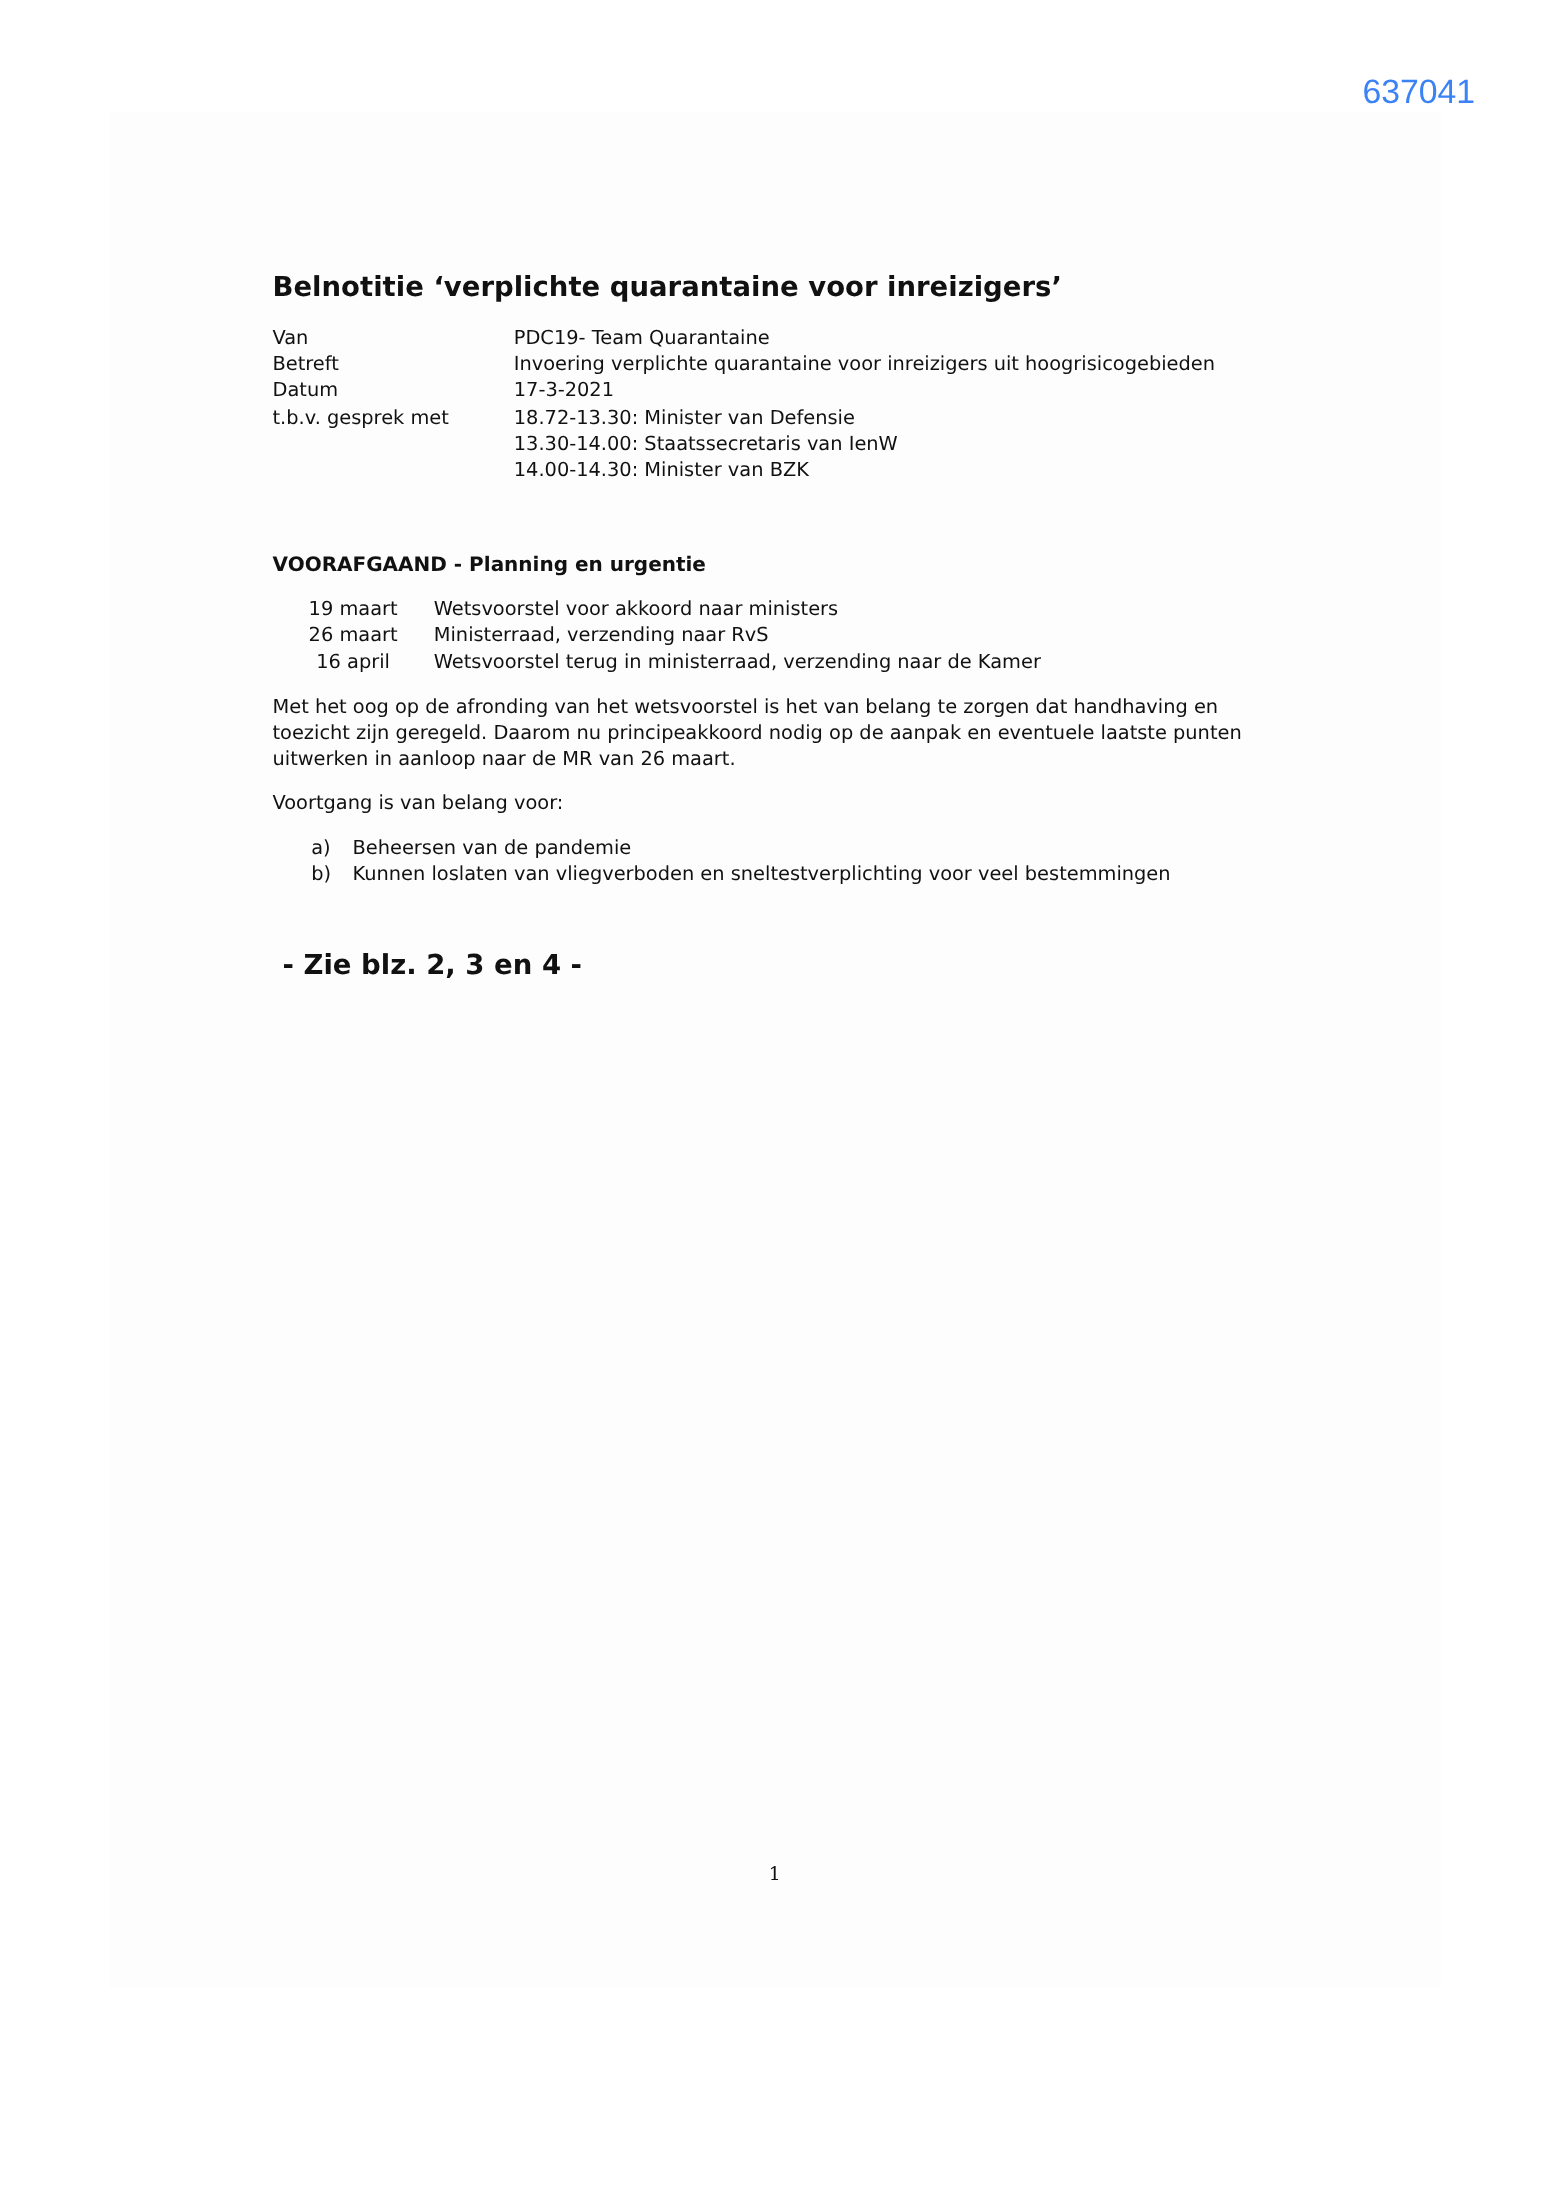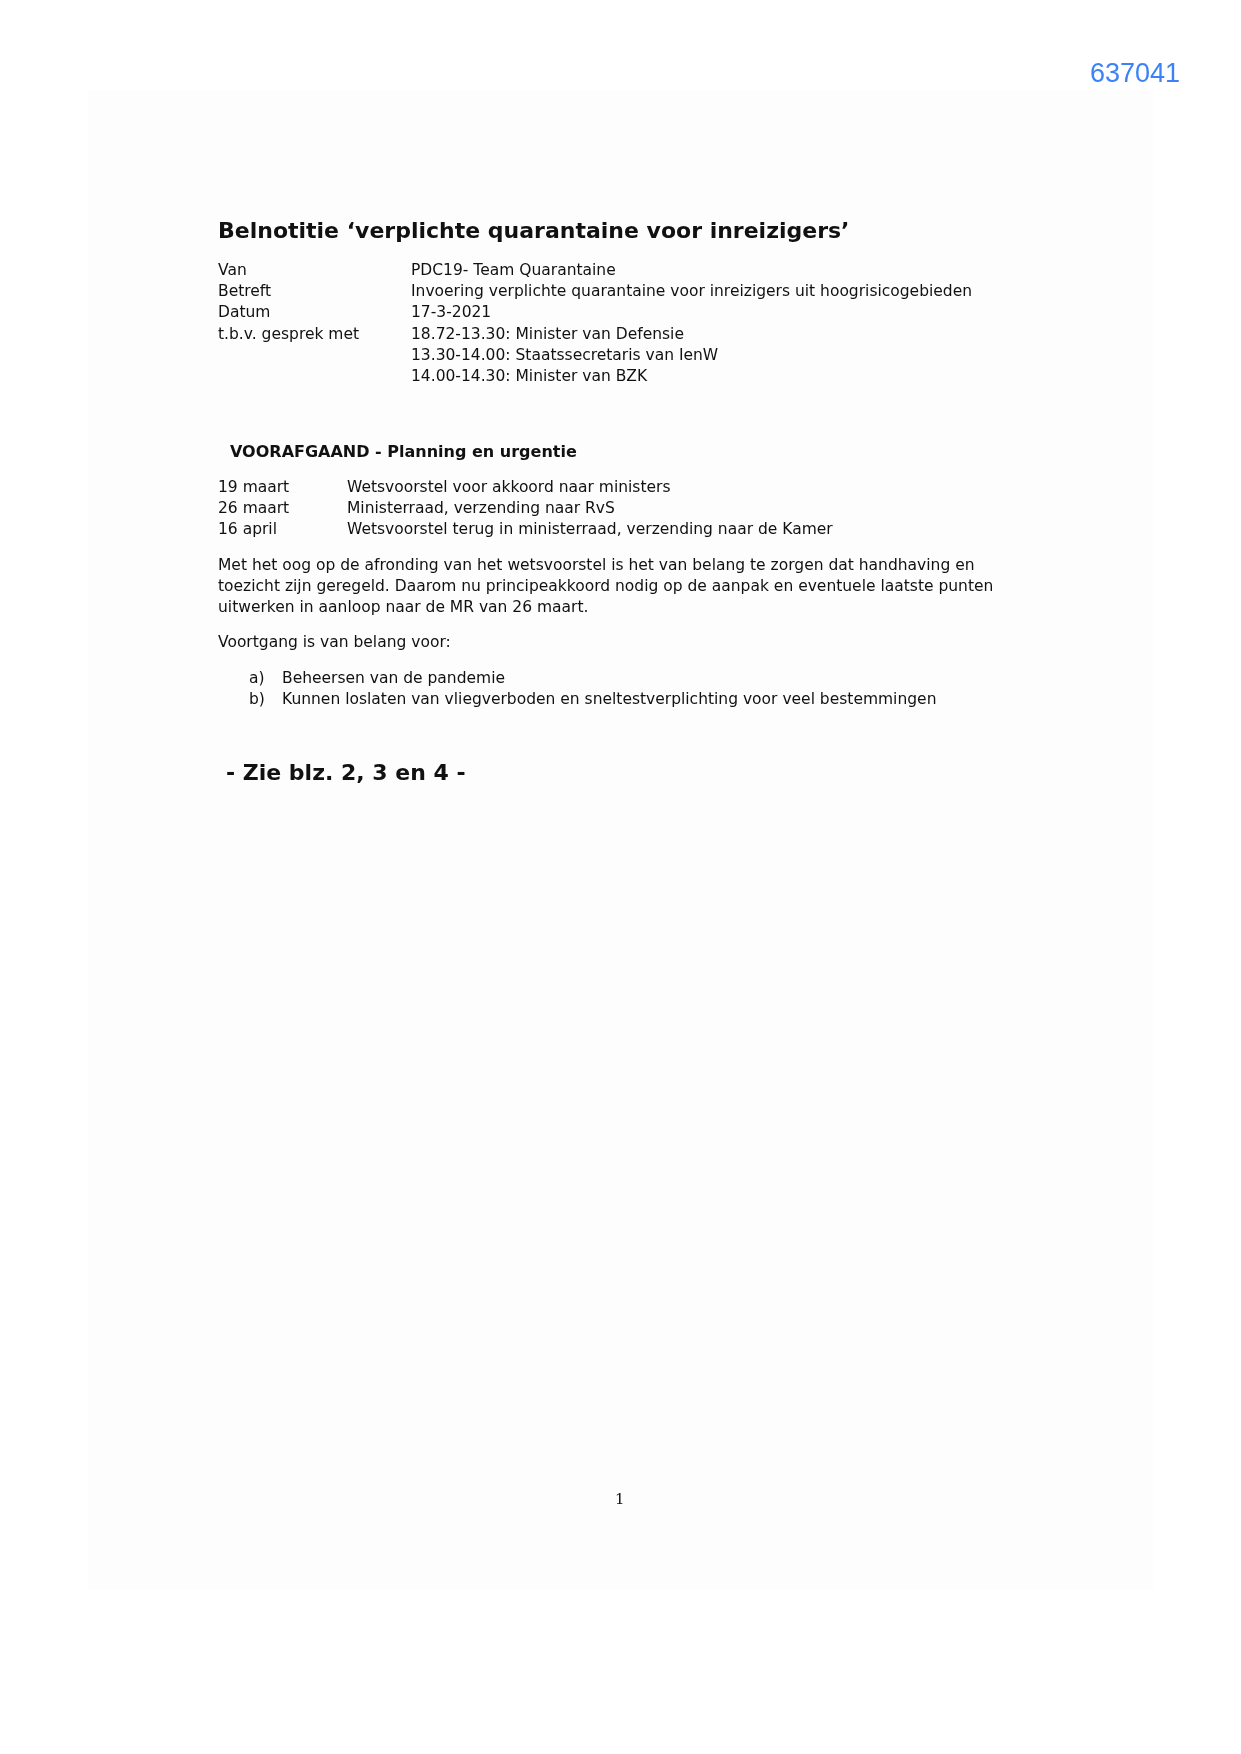--- a/index.html
+++ b/index.html
@@ -16,25 +16,25 @@
     background: #fdfdfd;
   }
   .title {
     position: absolute; top: 218px; left: 218px;
     font-size: 22px; font-weight: bold; margin: 0; white-space: nowrap;
   }
   .meta { position: absolute; top: 260px; left: 218px; font-size: 15.5px; line-height: 21.2px; }
   .meta-row { display: flex; }
   .meta-label { width: 193px; }
   .section-head {
-    position: absolute; top: 442px; left: 230px; font-size: 16px; font-weight: bold;
+    position: absolute; top: 442px; left: 218px; font-size: 16px; font-weight: bold;
     margin: 0; white-space: nowrap;
   }
   .planning { position: absolute; top: 477px; left: 218px; font-size: 15.5px; line-height: 21.2px; }
-  .plan-row { display: flex; }
+  .plan-row { display: flex; text-align: center; }
   .plan-date { width: 129px; }
   .para {
     position: absolute; left: 218px; width: 820px; font-size: 15.5px; line-height: 21.2px; margin: 0;
   }
   .p1 { top: 555px; }
   .p2 { top: 632px; }
   .list { position: absolute; top: 668px; left: 249px; font-size: 15.5px; line-height: 21.2px; margin: 0; padding: 0; list-style: none; }
   .list li { display: flex; }
   .list .mk { width: 33px; }
   .see-more {

